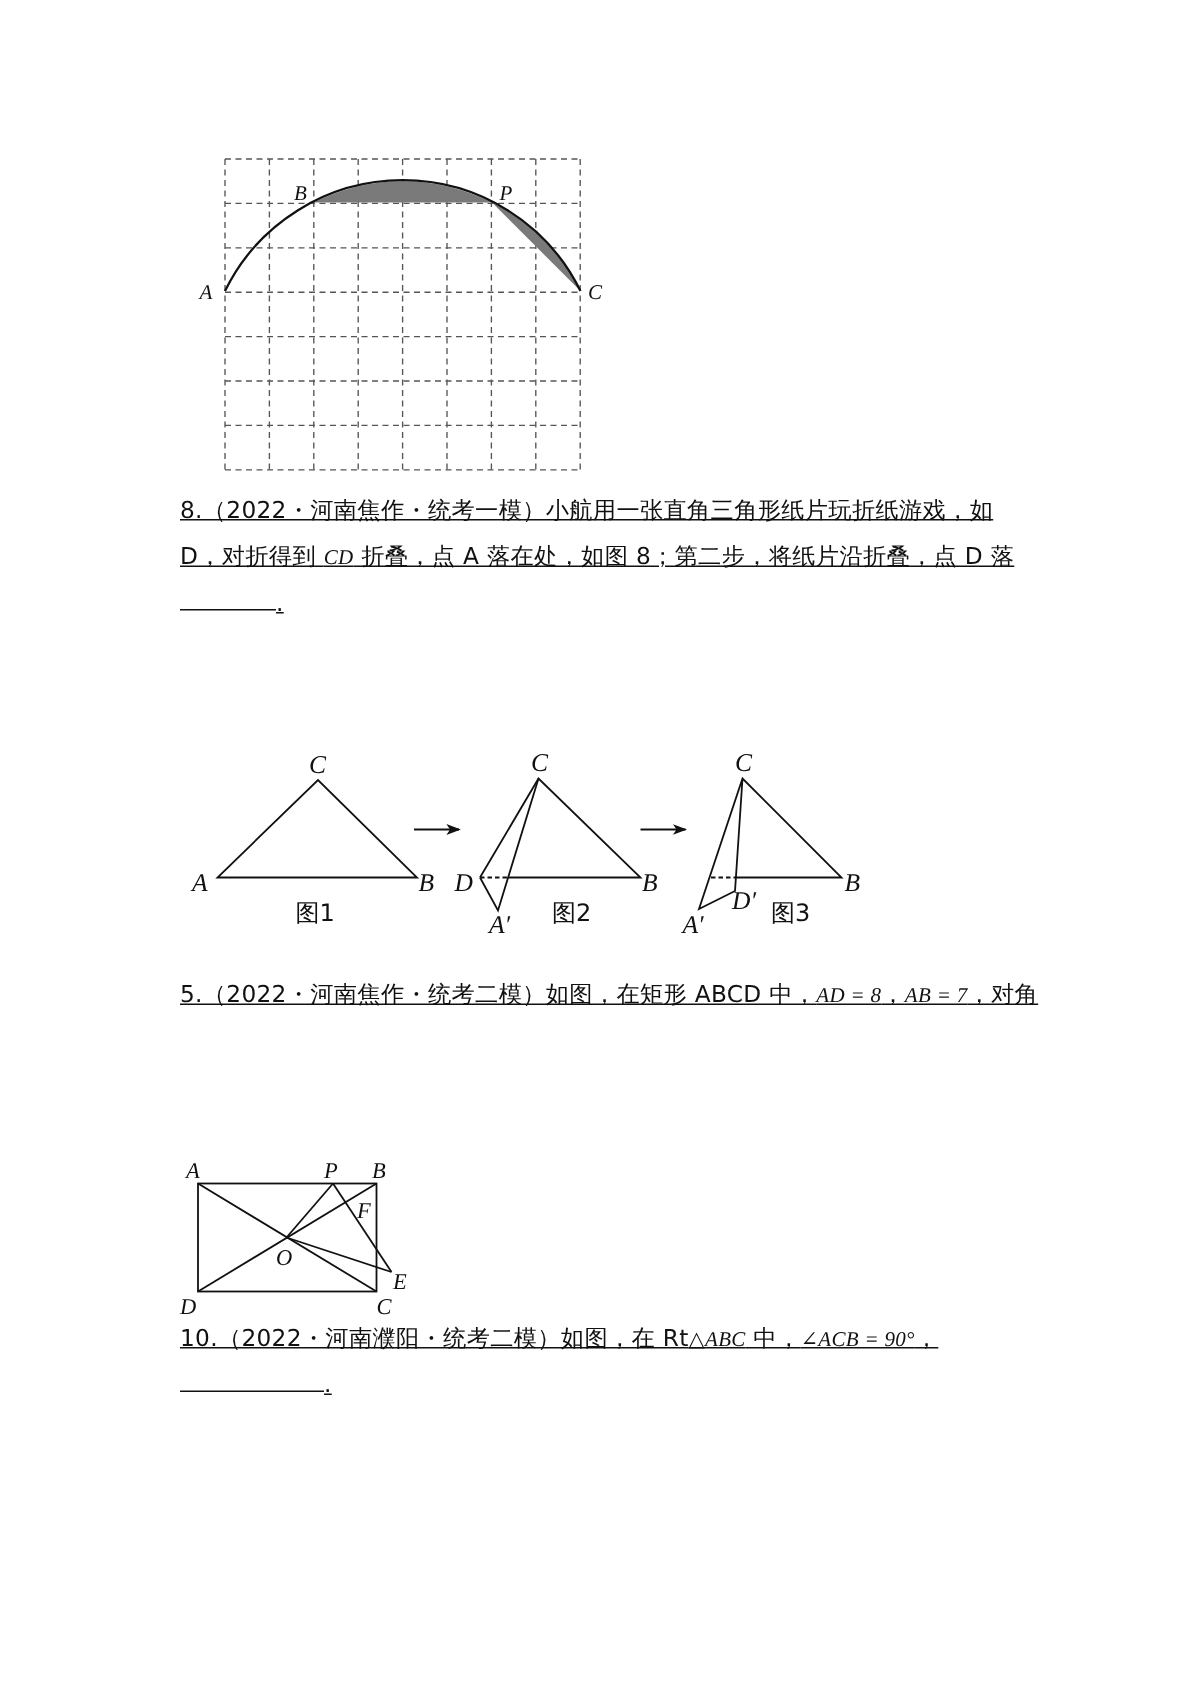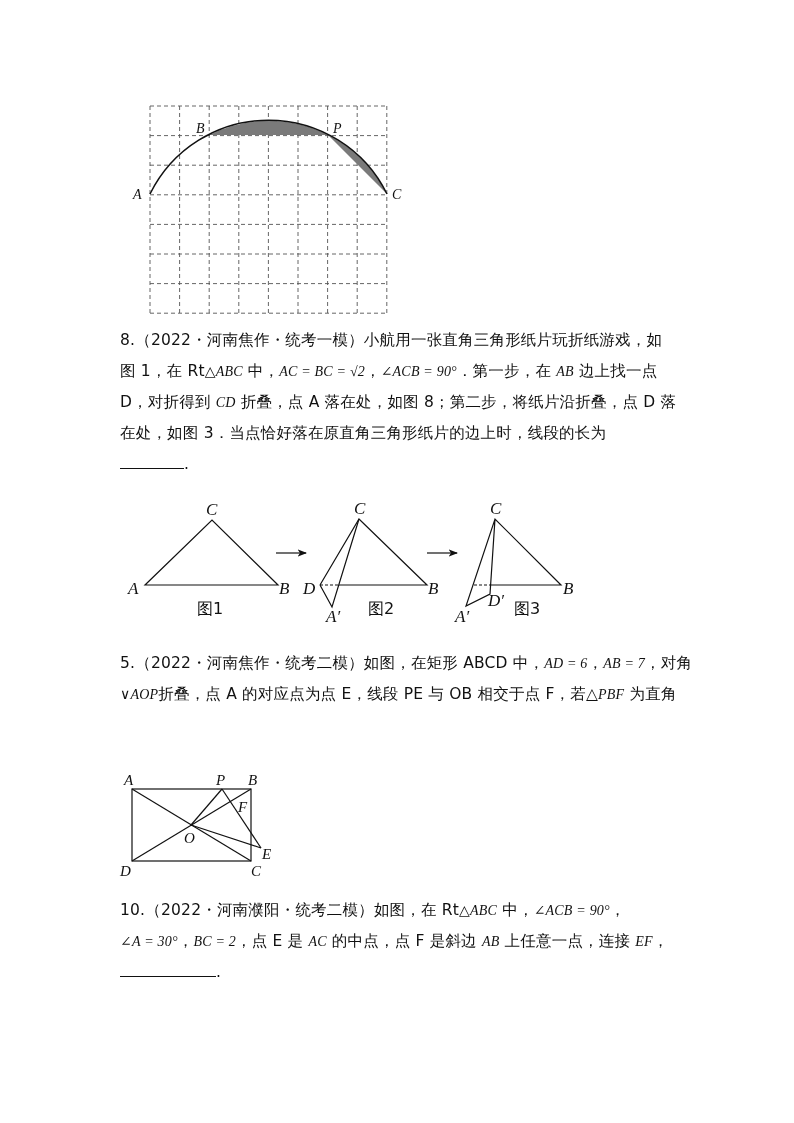--- a/index.html
+++ b/index.html
@@ -1,21 +1,21 @@
 <!DOCTYPE html>
 <html><head>
 <meta charset="utf-8">
 <style>
   html, body { margin: 0; padding: 0; background: #ffffff; }
   body { width: 794px; height: 1123px; position: relative; overflow: hidden;
          font-family: "DejaVu Serif", "Liberation Serif", serif; color: #111; }
   .fig { position: absolute; }
   .para { position: absolute; left: 120px; width: 560px; font-size: 15.5px; line-height: 31px;
           font-family: "DejaVu Sans", "Liberation Sans", sans-serif; letter-spacing: 0.2px; }
-  .line { display: block; white-space: nowrap; height: 31px; }
+  .line { display: block; white-space: nowrap; height: 31px; text-decoration: underline; }
   .m { font-family: "Liberation Serif", "DejaVu Serif", serif; font-style: italic; font-size: 14px; }
   .blank { display: inline-block; border-bottom: 1px solid #111; height: 16px; vertical-align: baseline; }
   svg text { font-family: "Liberation Serif", "DejaVu Serif", serif; font-style: italic; fill: #111; }
   svg text.cn { font-family: "DejaVu Sans", "Liberation Sans", sans-serif; font-style: normal; }
 </style>
 </head>
 <body>
 
 <svg class="fig" style="left:0;top:0" width="794" height="330">
   <g id="grid" stroke="#555" stroke-width="0.9" stroke-dasharray="4,3" fill="none">
@@ -41,23 +41,21 @@
   <path d="M328,135 A132,132 0 0 1 387,194 Z" fill="#7a7a7a"></path>
   <path d="M150,194 A132,132 0 0 1 387,194" fill="none" stroke="#111" stroke-width="1.5"></path>
   <text x="133" y="199" font-size="14">A</text>
   <text x="196" y="133" font-size="14">B</text>
   <text x="333" y="133" font-size="14">P</text>
   <text x="392" y="199" font-size="14">C</text>
 </svg>
 
 <div class="para" style="top:325px;">
   <span class="line"><span>8.（2022・河南焦作・统考一模）小航用一张直角三角形纸片玩折纸游戏，如</span></span>
-  <span class="line"><span>图 1，在 Rt</span><span class="m">△ABC</span><span> 中，</span><span class="m">AC = BC = √2</span><span>，</span><span class="m">∠ACB = 90°</span><span>．第一步，在 </span><span class="m">AB</span><span> 边上找一点</span></span>
   <span class="line"><span>D，对折得到 </span><span class="m">CD</span><span> 折叠，点 A 落在处，如图 8；第二步，将纸片沿折叠，点 D 落</span></span>
-  <span class="line"><span>在处，如图 3．当点恰好落在原直角三角形纸片的边上时，线段的长为</span></span>
   <span class="line"><span class="blank" style="width:64px"></span><span>.</span></span>
 </div>
 
 <svg class="fig" style="left:0;top:490px" width="794" height="140">
   <defs>
     <marker id="arr" markerWidth="8" markerHeight="8" refX="7" refY="4" orient="auto">
       <path d="M0,1 L8,4 L0,7 L2,4 Z" fill="#111"></path>
     </marker>
   </defs>
   <g transform="translate(0,-490)" stroke="#111" stroke-width="1.2" fill="none">
@@ -89,22 +87,21 @@
 
     <text x="490" y="514" font-size="17">C</text>
     <text x="563" y="594" font-size="17">B</text>
     <text x="488" y="606" font-size="17">D′</text>
     <text x="455" y="622" font-size="17">A′</text>
     <text class="cn" x="514" y="614" font-size="16">图3</text>
   </g>
 </svg>
 
 <div class="para" style="top:648px;">
-  <span class="line"><span>5.（2022・河南焦作・统考二模）如图，在矩形 ABCD 中，</span><span class="m">AD = 6</span><span>，</span><span class="m">AB = 7</span><span>，对角</span></span>
-  <span class="line"><span class="m">∨AOP</span><span>折叠，点 A 的对应点为点 E，线段 PE 与 OB 相交于点 F，若△</span><span class="m">PBF</span><span> 为直角</span></span>
+  <span class="line"><span>5.（2022・河南焦作・统考二模）如图，在矩形 ABCD 中，</span><span class="m">AD = 8</span><span>，</span><span class="m">AB = 7</span><span>，对角</span></span>
 </div>
 
 <svg class="fig" style="left:0;top:0" width="794" height="1123">
   <g stroke="#111" stroke-width="1.2" fill="none">
     <rect x="132" y="789" width="119" height="72"></rect>
     <line x1="132" y1="789" x2="251" y2="861"></line>
     <line x1="251" y1="789" x2="132" y2="861"></line>
     <line x1="191" y1="825" x2="222" y2="789"></line>
     <line x1="222" y1="789" x2="261" y2="848"></line>
     <line x1="191" y1="825" x2="261" y2="848"></line>
@@ -112,17 +109,16 @@
   <text x="124" y="785" font-size="15">A</text>
   <text x="216" y="785" font-size="15">P</text>
   <text x="248" y="785" font-size="15">B</text>
   <text x="238" y="812" font-size="15">F</text>
   <text x="184" y="843" font-size="15">O</text>
   <text x="262" y="859" font-size="15">E</text>
   <text x="120" y="876" font-size="15">D</text>
   <text x="251" y="876" font-size="15">C</text>
 </svg>
 
-<div class="para" style="top:895px;">
+<div class="para" style="top:877px;">
   <span class="line"><span>10.（2022・河南濮阳・统考二模）如图，在 Rt</span><span class="m">△ABC</span><span> 中，</span><span class="m">∠ACB = 90°</span><span>，</span></span>
-  <span class="line"><span class="m">∠A = 30°</span><span>，</span><span class="m">BC = 2</span><span>，点 E 是 </span><span class="m">AC</span><span> 的中点，点 F 是斜边 </span><span class="m">AB</span><span> 上任意一点，连接 </span><span class="m">EF</span><span>，</span></span>
   <span class="line"><span class="blank" style="width:96px"></span><span>.</span></span>
 </div>
 
 </body></html>

